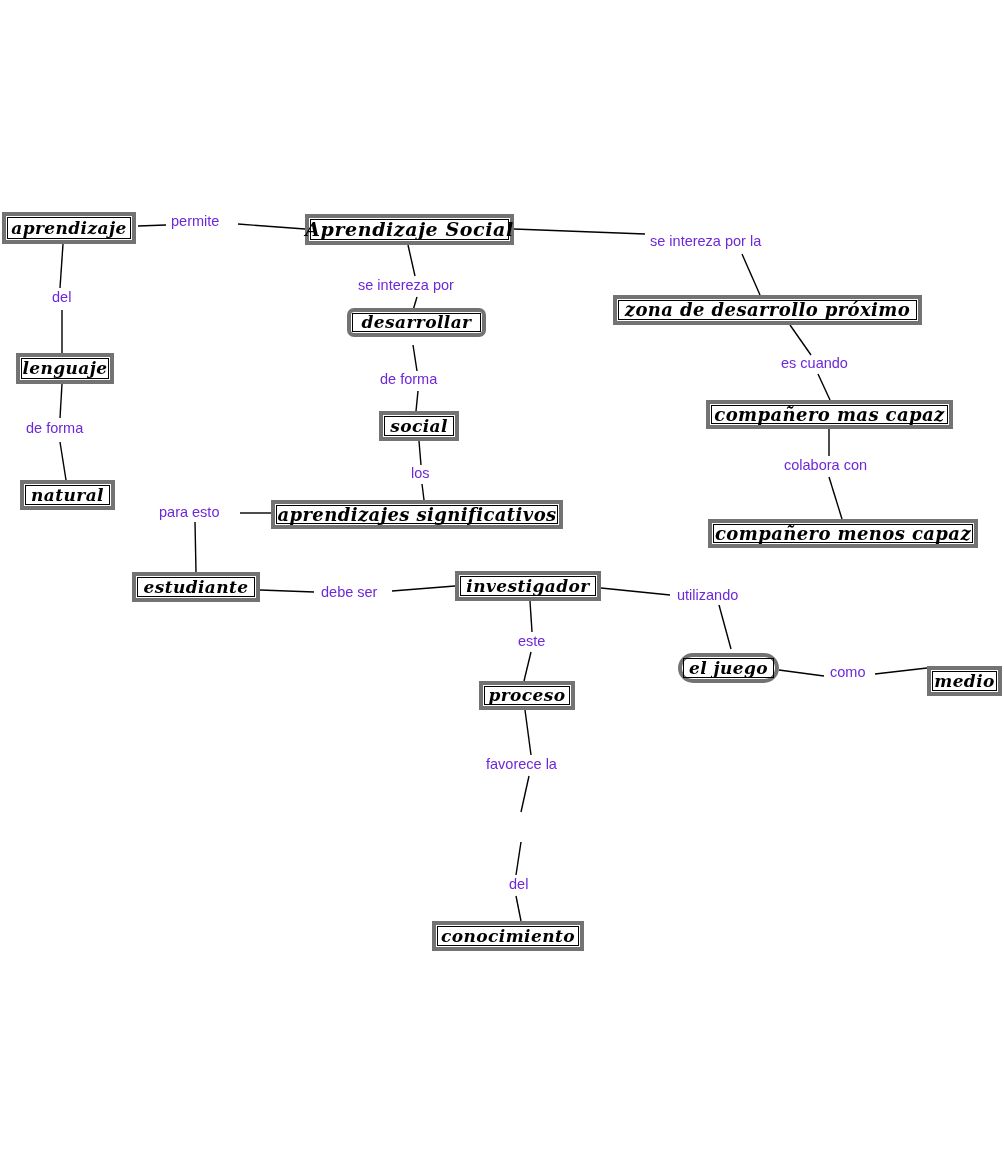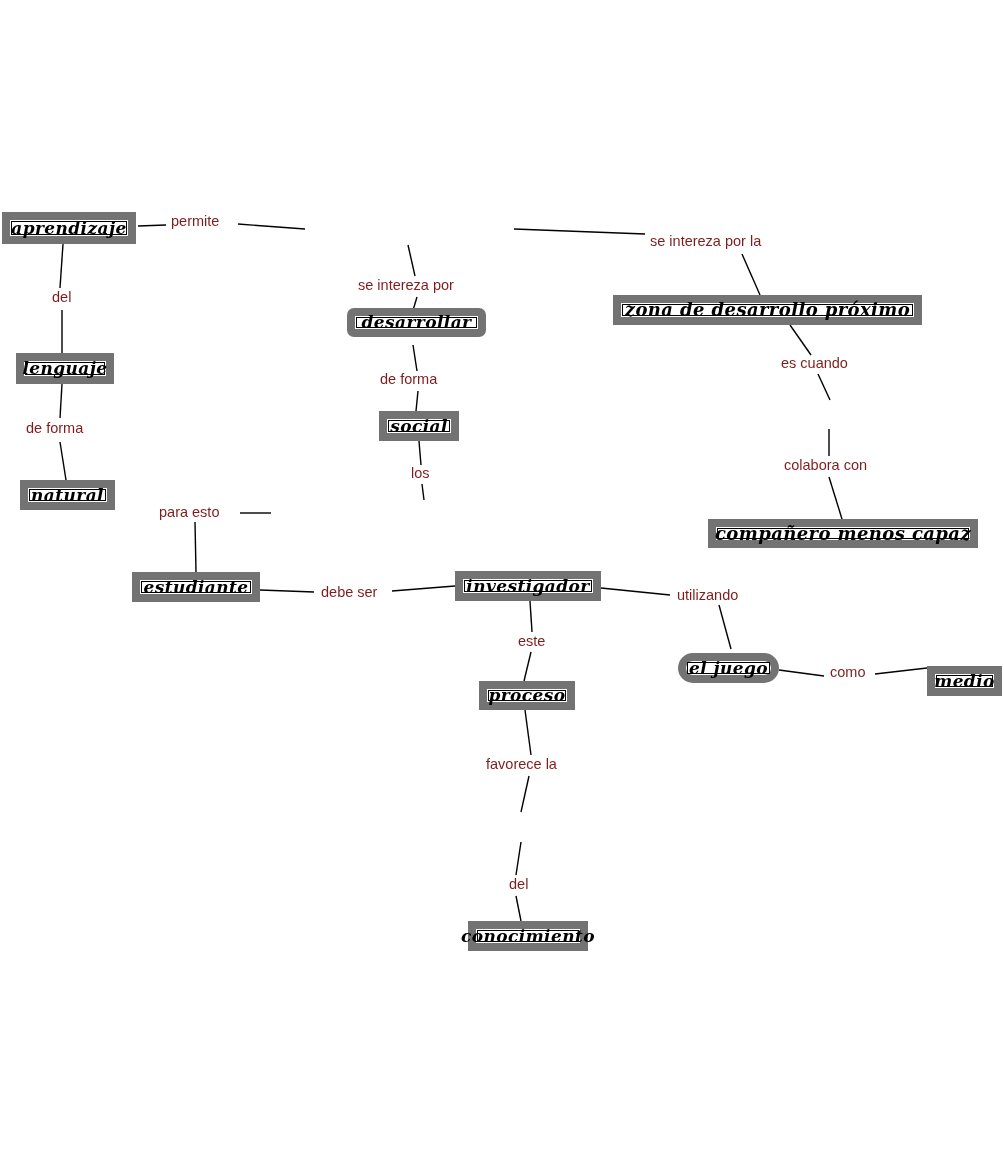--- a/index.html
+++ b/index.html
@@ -31,21 +31,21 @@
   svg.links-layer line {
     stroke: #000000;
     stroke-width: 1.4;
     shape-rendering: geometricPrecision;
   }
   
   .node {
     position: absolute;
     box-sizing: border-box;
     background: #ffffff;
-    border: 8px solid #737373;
+    border: 4px solid #737373;
     padding: 1px;
     display: flex;
     align-items: center;
     justify-content: center;
     white-space: nowrap;
   }
   .node > .node-inner {
     border: 1px solid #000000;
     width: 100%;
     height: 100%;
@@ -70,21 +70,21 @@
     letter-spacing: 0.6px;
   }
   .node.wide .node-label {
     font-size: 18px;
   }
   
   .link-label {
     position: absolute;
     font-family: "Liberation Sans", sans-serif;
     font-size: 14.5px;
-    color: #7f1d1d;
+    color: #6d28d9;
     background: #ffffff;
     white-space: nowrap;
     line-height: 1.05;
     padding: 0 2px;
   }
 </style>
 </head>
 <body>
 
 <div id="map-canvas">
@@ -139,20 +139,25 @@
     <line x1="521" y1="842" x2="516" y2="875"></line>
     <line x1="516" y1="896" x2="521" y2="921"></line>
   </svg>
 
   <div class="node" style="left:2px; top:212px; width:134px; height:32px;">
     <div class="node-inner">
       <span class="node-label">aprendizaje</span>
     </div>
   </div>
 
+  <div class="node root" style="left:305px; top:214px; width:209px; height:31px;">
+    <div class="node-inner">
+      <span class="node-label">Aprendizaje Social</span>
+    </div>
+  </div>
 
   <div class="node" style="left:16px; top:353px; width:98px; height:31px;">
     <div class="node-inner">
       <span class="node-label">lenguaje</span>
     </div>
   </div>
 
   <div class="node" style="left:20px; top:480px; width:95px; height:30px;">
     <div class="node-inner">
       <span class="node-label">natural</span>
@@ -164,27 +169,37 @@
       <span class="node-label">desarrollar</span>
     </div>
   </div>
 
   <div class="node" style="left:379px; top:411px; width:80px; height:30px;">
     <div class="node-inner">
       <span class="node-label">social</span>
     </div>
   </div>
 
+  <div class="node wide" style="left:271px; top:500px; width:292px; height:29px;">
+    <div class="node-inner">
+      <span class="node-label">aprendizajes significativos</span>
+    </div>
+  </div>
 
   <div class="node wide" style="left:613px; top:295px; width:309px; height:30px;">
     <div class="node-inner">
       <span class="node-label">zona de desarrollo próximo</span>
     </div>
   </div>
 
+  <div class="node wide" style="left:706px; top:400px; width:247px; height:29px;">
+    <div class="node-inner">
+      <span class="node-label">compañero mas capaz</span>
+    </div>
+  </div>
 
   <div class="node wide" style="left:708px; top:519px; width:270px; height:29px;justify-content:center;">
     <div class="node-inner">
       <span class="node-label">compañero menos capaz</span>
     </div>
   </div>
 
   <div class="node" style="left:132px; top:572px; width:128px; height:30px;">
     <div class="node-inner">
       <span class="node-label">estudiante</span>
@@ -209,21 +224,21 @@
     </div>
   </div>
 
   <div class="node" style="left:479px; top:681px; width:96px; height:29px;">
     <div class="node-inner">
       <span class="node-label">proceso</span>
     </div>
   </div>
 
 
-  <div class="node" style="left:468px; top:921px; width:120px; height:30px;align-items:flex-end;">
+  <div class="node" style="left:432px; top:921px; width:152px; height:30px;align-items:flex-end;">
     <div class="node-inner">
       <span class="node-label">conocimiento</span>
     </div>
   </div>
 
   <div class="link-label" style="left:169px; top:214px;">permite</div>
   <div class="link-label" style="left:50px; top:290px;">del</div>
   <div class="link-label" style="left:24px; top:421px;">de forma</div>
   <div class="link-label" style="left:356px; top:278px;">se intereza por</div>
   <div class="link-label" style="left:378px; top:372px;">de forma</div>

